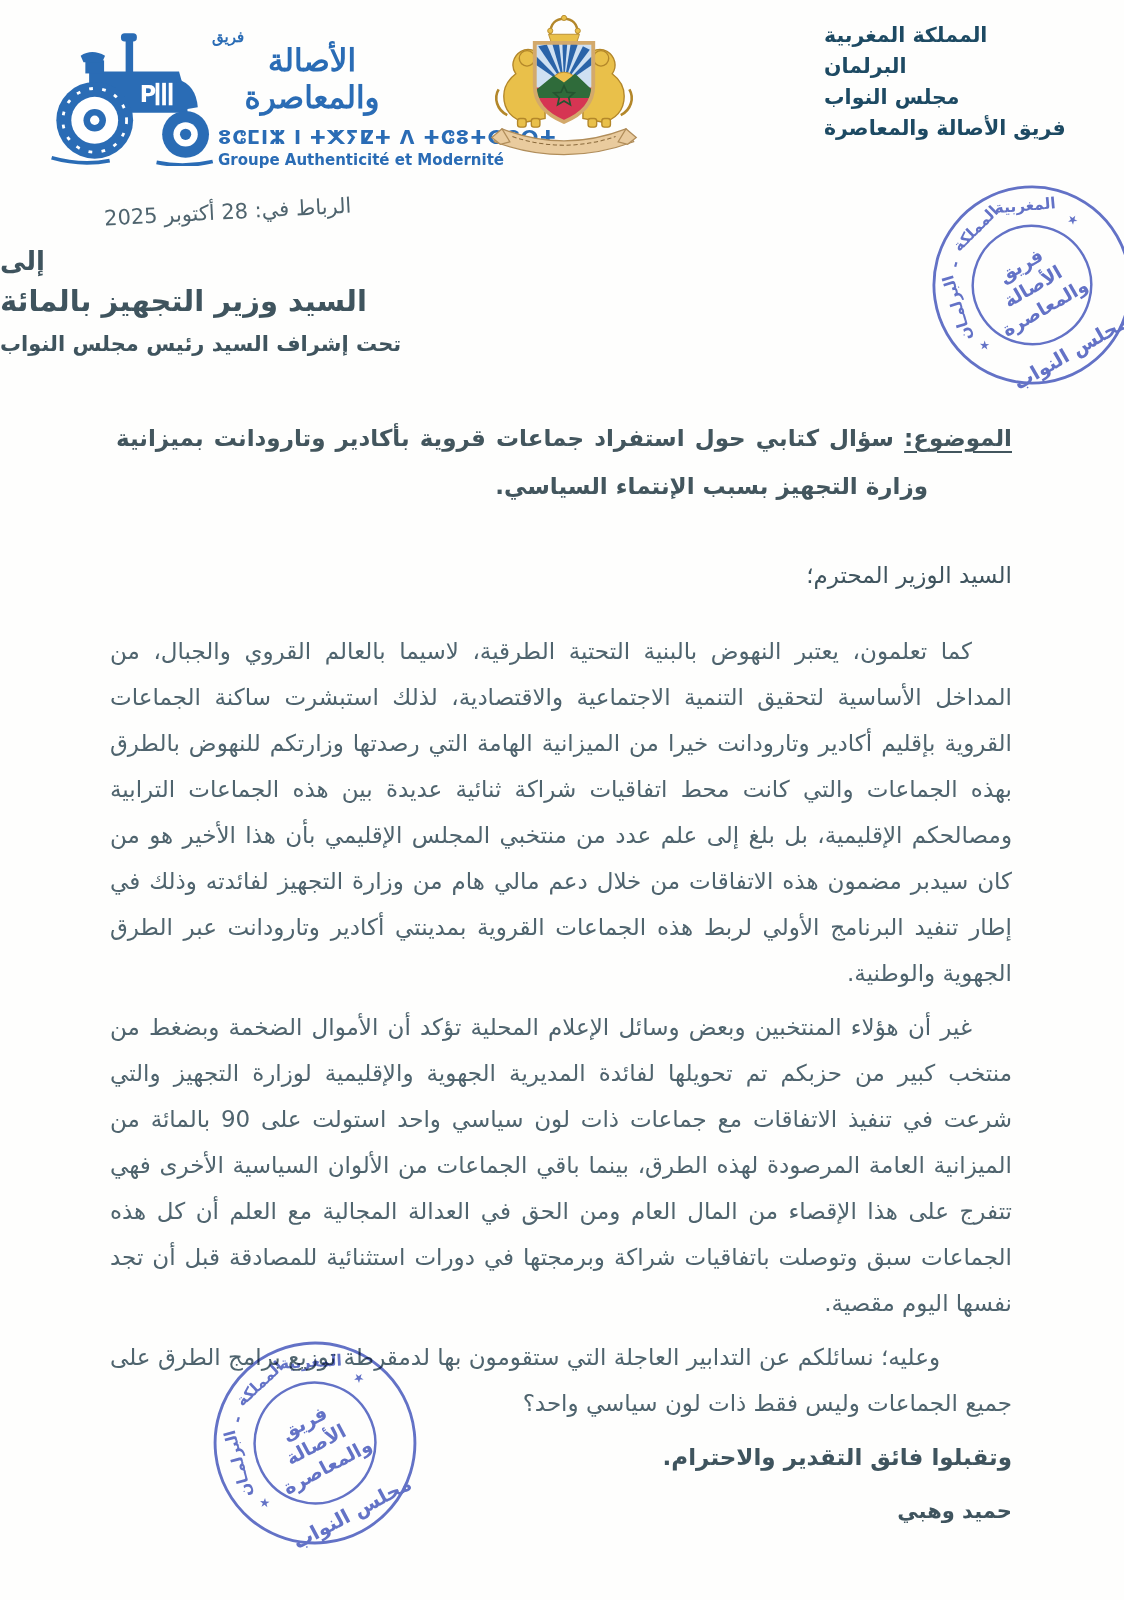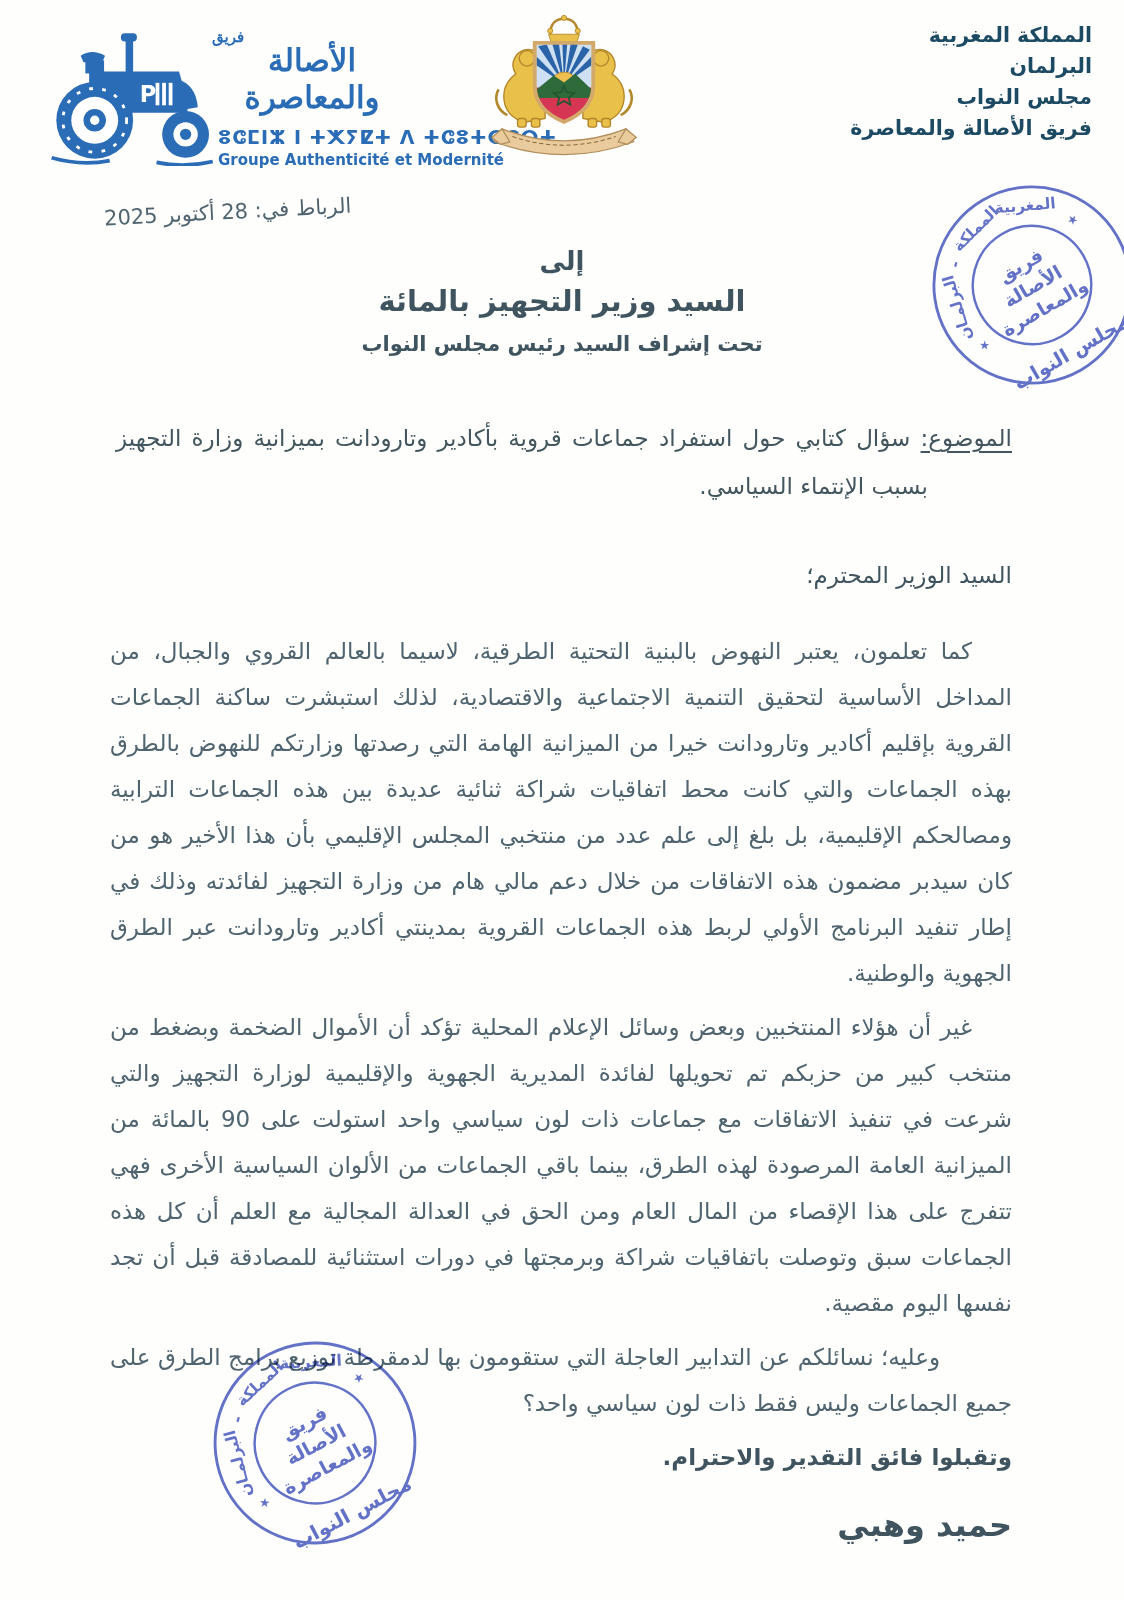--- a/index.html
+++ b/index.html
@@ -16,54 +16,54 @@
   .logo{position:absolute;top:20px;left:46px;width:360px;height:150px;direction:ltr;}
   .tractor{position:absolute;left:0;top:4px;width:178px;height:142px;}
   .logo-text{position:absolute;left:172px;top:6px;width:188px;text-align:center;color:var(--logo-blue);}
   .logo-title{position:relative;display:inline-block;font-size:31px;font-weight:bold;direction:rtl;line-height:1.2;margin-top:16px;font-family:"DejaVu Serif","Liberation Serif",serif;}
   .logo-badge{position:absolute;top:-14px;left:-6px;font-size:15px;font-weight:bold;}
   .logo-tifinagh{margin-top:10px;font-size:19px;font-weight:bold;letter-spacing:1px;white-space:nowrap;}
   .logo-french{margin-top:3px;font-size:15px;font-weight:bold;white-space:nowrap;}
 
   .emblem{position:absolute;left:478px;top:6px;width:172px;height:158px;}
 
-  .kingdom{position:absolute;top:20px;right:32px;width:300px;text-align:right;color:var(--navy);font-weight:bold;font-size:20.5px;line-height:31px;}
+  .kingdom{position:absolute;top:20px;right:0;width:300px;text-align:left;color:var(--navy);font-weight:bold;font-size:20.5px;line-height:31px;}
 
   .date-line{position:absolute;top:200px;left:104px;font-size:21px;color:var(--text);transform:rotate(-3deg);white-space:nowrap;}
 
   
   .stamp{position:absolute;opacity:.92;mix-blend-mode:multiply;pointer-events:none;}
   .stamp svg{display:block;}
   .stamp-top{top:178px;left:925px;width:214px;height:214px;transform:rotate(-30deg);}
   .stamp-bottom{top:1334px;left:206px;width:218px;height:218px;transform:rotate(-28deg);}
   .stamp text{fill:var(--stamp-blue);font-weight:bold;font-family:"DejaVu Sans",sans-serif;}
   .stamp circle{stroke:var(--stamp-blue);fill:none;}
 
   
-  .addr{position:absolute;top:246px;left:0;right:0;text-align:center;color:var(--heading);}
+  .addr{position:absolute;top:246px;left:0;right:0;text-align:left;color:var(--heading);}
   .addr .to{font-size:26px;font-weight:bold;}
   .addr .minister{font-size:29px;font-weight:bold;margin-top:8px;}
   .addr .supervision{font-size:21px;font-weight:bold;margin-top:14px;}
 
-  .subject{position:absolute;top:414px;right:112px;left:116px;font-size:23px;font-weight:400;line-height:48px;text-align:justify;color:#43565e;padding-right:84px;text-indent:-84px;}
+  .subject{position:absolute;top:414px;right:112px;left:116px;font-size:23px;font-weight:700;line-height:48px;text-align:justify;color:#43565e;padding-right:84px;text-indent:-84px;}
   .subject .subject-label{text-decoration:underline;text-underline-offset:5px;}
 
   .salutation{position:absolute;top:514px;left:0;right:0;text-align:center;font-size:23px;color:var(--heading);}
   .addressee{position:absolute;top:562px;right:112px;font-size:23px;color:var(--heading);}
 
   .letter-body{position:absolute;top:628px;right:112px;left:110px;font-size:23px;line-height:46px;text-align:justify;color:var(--text);}
   .letter-body p{margin:0 0 8px 0;}
   .indent-1{text-indent:40px;}
   .indent-2{text-indent:72px;}
 
   .closing{margin-top:4px;text-align:right;color:var(--heading);}
   .regards{font-size:23px;font-weight:bold;}
   .sig-label{font-size:21px;margin-top:12px;}
   .sig-label span{text-decoration:underline;text-underline-offset:4px;}
-  .signatory{font-size:32px;font-weight:bold;margin-top:22px;letter-spacing:1px;}
+  .signatory{font-size:21px;font-weight:bold;margin-top:8px;letter-spacing:1px;}
 </style>
 </head>
 <body>
 
 <div class="page">
 
   <div class="logo">
     <svg class="tractor" viewBox="0 0 190 150" aria-hidden="true">
       <g fill="var(--logo-blue)">
         <rect x="85" y="16" width="8" height="38" rx="2"></rect>

